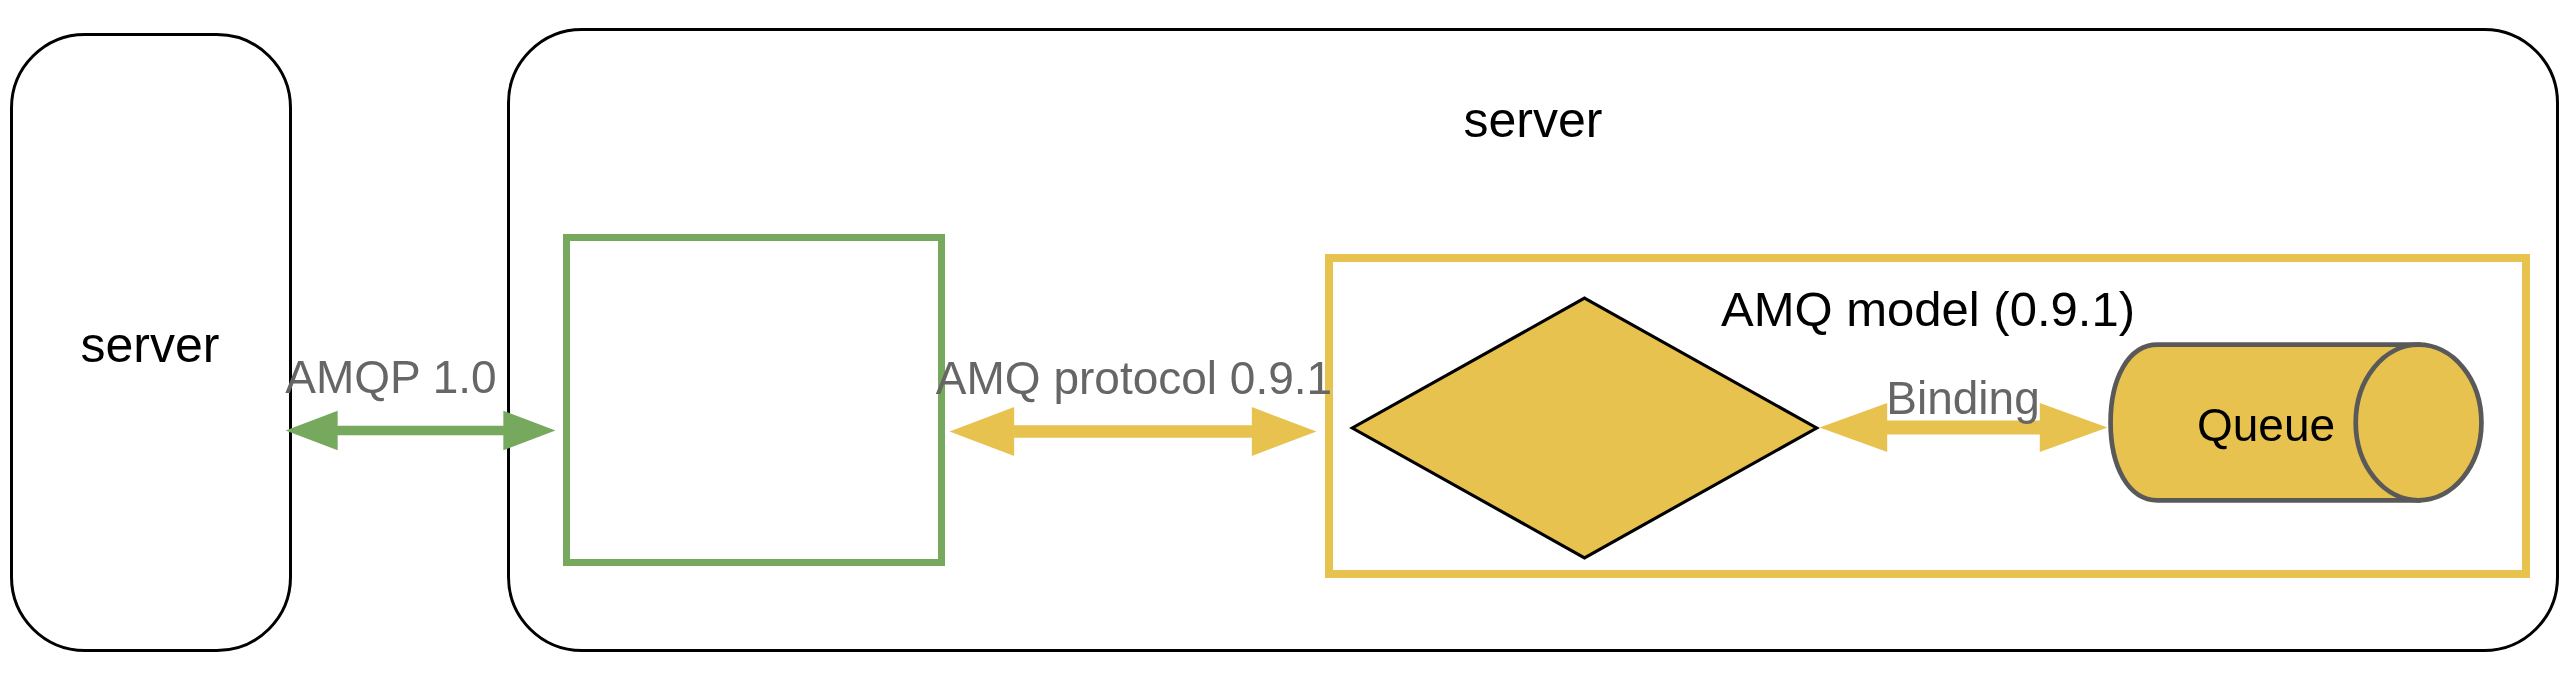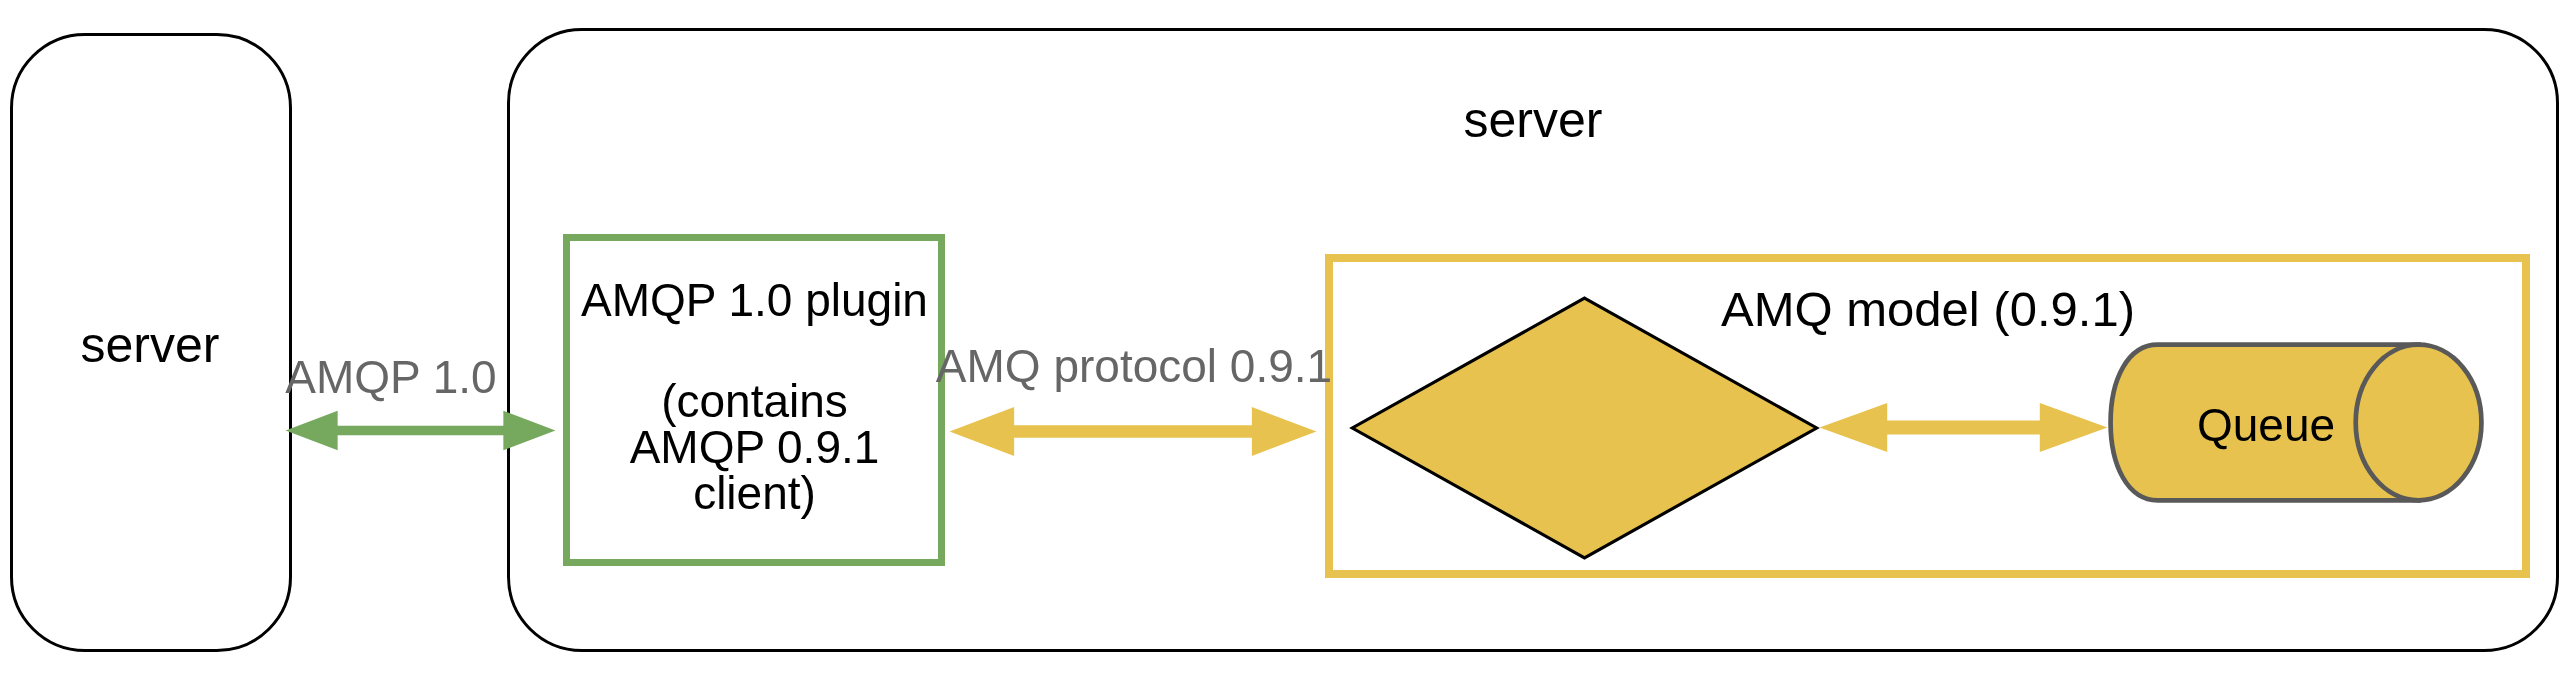--- a/index.html
+++ b/index.html
@@ -42,53 +42,46 @@
 
 <div class="canvas">
 
   <div class="box rounded client-box"></div>
 
   <div class="box rounded server-box"></div>
 
   <div class="label black-label" style="left:1533px;top:120px;">server</div>
 
   <div class="box plugin-box"></div>
-  <div class="plugin-text">
-    <div>AMQP 1.0 plugin</div>
-    <div class="plugin-sub">
-      <div>(contains</div>
-      <div>AMQP 0.9.1</div>
-      <div>client)</div>
-    </div>
-  </div>
 
   <div class="box model-box"></div>
   <div class="label title-label" style="left:1928px;top:309px;">
     <span>AMQ </span><b>model</b><span> (0.9.1)</span>
   </div>
 
   <svg class="arrow-green" style="left:284px;top:406px;" width="273" height="49" viewBox="0 0 346 62">
     <polygon points="2,31 68,6 68,25 278,25 278,6 344,31 278,56 278,37 68,37 68,56"></polygon>
   </svg>
   <div class="label gray-label" style="left:391px;top:377px;text-align:right;">AMQP 1.0</div>
 
   <svg class="arrow-yellow" style="left:948px;top:403px;" width="370" height="57" viewBox="0 0 470 72">
     <polygon points="2,36 84,5 84,28 386,28 386,5 468,36 386,67 386,44 84,44 84,67"></polygon>
   </svg>
-  <div class="label gray-label" style="left:1134px;top:366px;text-align:center;">
+  <div class="label gray-label" style="left:1134px;top:378px;text-align:center;">
     <span>AMQ </span><b>protocol</b><span> 0.9.1</span>
   </div>
 
   <svg class="diamond" style="left:1349px;top:295px;" width="471" height="266" viewBox="0 0 598 338">
     <polygon points="299,4 594,169 299,334 4,169"></polygon>
   </svg>
 
   <svg class="arrow-yellow" style="left:1818px;top:399px;" width="291" height="57" viewBox="0 0 370 72">
     <polygon points="2,36 88,5 88,27 282,27 282,5 368,36 282,67 282,45 88,45 88,67"></polygon>
   </svg>
+  <div class="label gray-label" style="left:1963px;top:398px;">Binding</div>
 
   <svg class="cyl" style="left:2102px;top:340px;" width="388" height="165" viewBox="0 0 492 210">
     <path d="M402,6 H70 C32,6 10,50 10,105 C10,160 32,204 70,204 H402 Z"></path>
     <ellipse cx="402" cy="105" rx="80" ry="99"></ellipse>
   </svg>
   <div class="label shape-label" style="left:2266px;top:425px;">Queue</div>
 
   <div class="label black-label" style="left:150px;top:345px;">server</div>
 
 </div>

